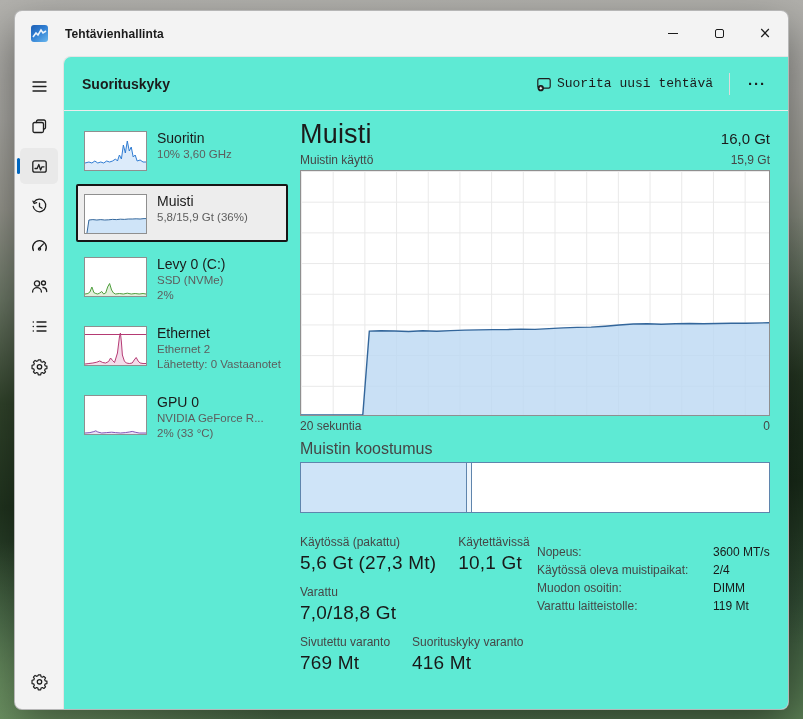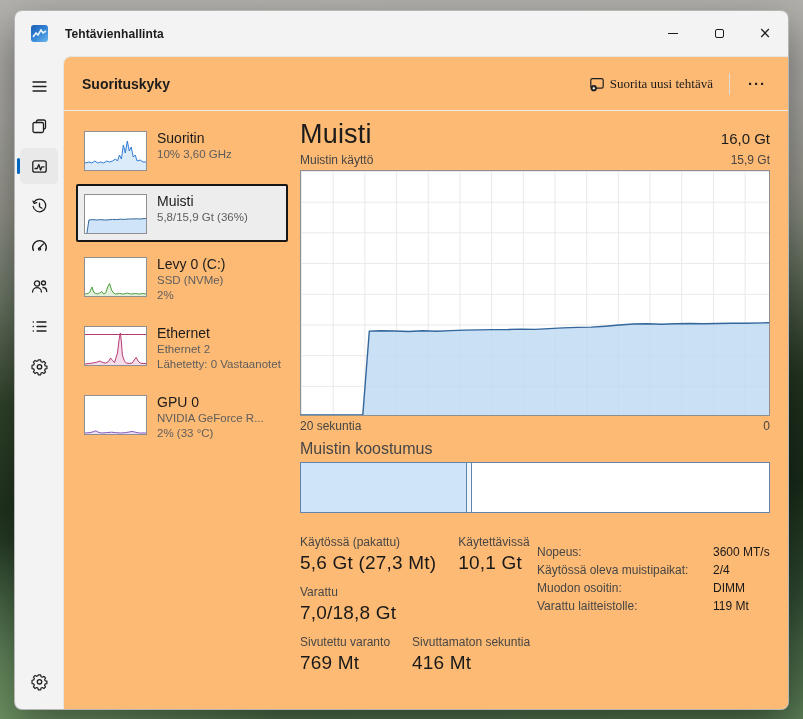--- a/index.html
+++ b/index.html
@@ -35,27 +35,27 @@
   .app-body { flex:1; display:flex; min-height:0; }
   .rail { width:48px; flex:0 0 48px; display:flex; flex-direction:column; align-items:center; padding-top:12px; }
   .rail-btn { width:38px; height:36px; margin-bottom:4px; border:none; background:transparent; border-radius:5px;
     display:flex; align-items:center; justify-content:center; position:relative; cursor:default; }
   .rail-btn.selected { background:#e9e9e9; }
   .rail-btn.selected::before { content:""; position:absolute; left:-3px; top:10px; width:3px; height:16px; background:#0067c0; border-radius:2px; }
   .rail-btn svg { stroke:#1f1f1f; stroke-width:1.3; fill:none; stroke-linecap:round; stroke-linejoin:round; }
   .rail-spacer { flex:1; }
   .rail .settings { margin-bottom:10px; }
   
-  .content { flex:1; background:#fdba74; border-top-left-radius:8px; border-top:1px solid #e4e4e4; border-left:1px solid #e4e4e4;
+  .content { flex:1; background:#5eead4; border-top-left-radius:8px; border-top:1px solid #e4e4e4; border-left:1px solid #e4e4e4;
     display:flex; flex-direction:column; min-width:0; }
   .content-header { height:54px; flex:0 0 54px; display:flex; align-items:center; padding:0 10px 0 18px; border-bottom:1px solid #ececec; }
   .content-title { font-size:14px; font-weight:600; }
   .header-actions { margin-left:auto; display:flex; align-items:center; }
   .run-task-btn { display:flex; align-items:center; gap:4px; border:none; background:transparent; font-size:13px; color:#1b1b1b;
-    padding:6px 10px; border-radius:4px; cursor:default; font-family:Liberation Serif, serif; }
+    padding:6px 10px; border-radius:4px; cursor:default; font-family:Liberation Mono, monospace; }
   .run-task-btn svg { stroke:#1f1f1f; stroke-width:1.2; fill:none; }
   .header-divider { width:1px; height:22px; background:#dcdcdc; margin:0 6px; }
   .more-btn { border:none; background:transparent; font-size:15px; font-weight:700; letter-spacing:1px; padding:4px 12px; cursor:default; color:#1b1b1b; }
   
   .content-main { flex:1; display:flex; min-height:0; }
   .device-list { width:228px; flex:0 0 228px; padding:10px 4px 0 12px; }
   .device-item { display:flex; gap:10px; align-items:flex-start; padding:6px 6px; margin-bottom:5px;
     border:2px solid transparent; border-radius:2px; cursor:default; overflow:hidden; }
   .device-item.selected { border-color:#161616; background:#ededed; }
   .thumb { width:63px; height:40px; flex:0 0 63px; background:#fff; border:1px solid #8f8f8f; margin-top:2px; }
@@ -318,21 +318,21 @@
                 <div class="stat-label">Varattu</div>
                 <div class="stat-value">7,0/18,8 Gt</div>
               </div>
             </div>
             <div class="stat-row">
               <div class="stat-cell first">
                 <div class="stat-label">Sivutettu varanto</div>
                 <div class="stat-value">769 Mt</div>
               </div>
               <div class="stat-cell">
-                <div class="stat-label">Sivuttamaton sekuntia</div>
+                <div class="stat-label">Suorituskyky varanto</div>
                 <div class="stat-value">416 Mt</div>
               </div>
             </div>
 
             <div class="stats-right">
               <span class="kv-label">Nopeus:</span>
                 <span class="kv-value">3600 MT/s</span>
               <span class="kv-label">Käytössä oleva muistipaikat:</span>
                 <span class="kv-value">2/4</span>
               <span class="kv-label">Muodon osoitin:</span>

